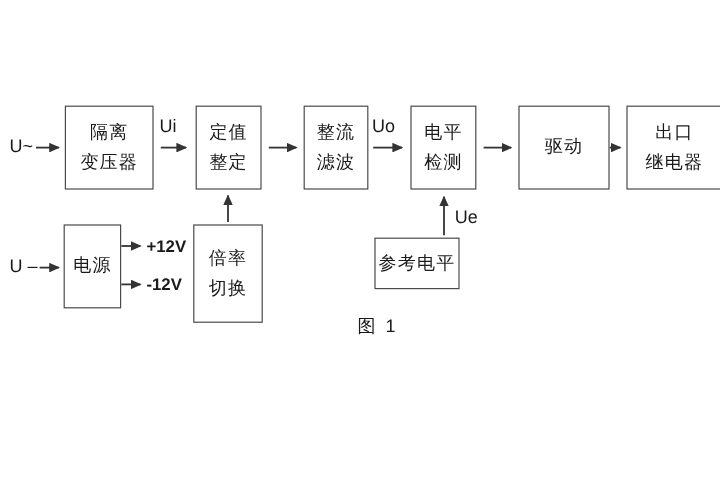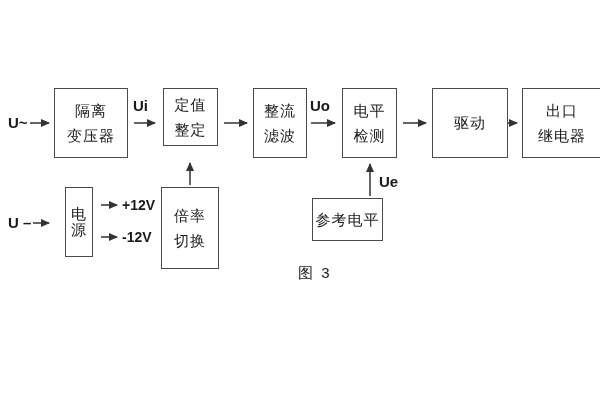--- a/index.html
+++ b/index.html
@@ -31,21 +31,21 @@
     font-size:15px;
     line-height:16px;
     letter-spacing:1px;
     text-align:center;
   }
   .box.two-line{gap:9px;}
   .sig{
     position:absolute;
     font-size:15px;
     line-height:16px;
-    font-weight:700;
+    font-weight:400;
     white-space:nowrap;
     text-align:right;
   }
   .rail{
     position:absolute;
     font-size:14px;
     line-height:15px;
     font-weight:600;
     white-space:nowrap;
   }
@@ -79,21 +79,21 @@
     <line x1="101" y1="237" x2="117" y2="237" stroke="#333333" stroke-width="1.5" marker-end="url(#ah)"></line>
     <line x1="190" y1="185" x2="190" y2="163" stroke="#333333" stroke-width="1.5" marker-end="url(#ah)"></line>
     <line x1="370" y1="196" x2="370" y2="164" stroke="#333333" stroke-width="1.5" marker-end="url(#ah)"></line>
   </svg>
 
   <div class="box two-line" style="left:54px;top:88px;width:74px;height:70px">
     <span>隔离</span>
     <span>变压器</span>
   </div>
 
-  <div class="box two-line" style="left:163px;top:88px;width:55px;height:58px">
+  <div class="box two-line" style="left:163px;top:88px;width:55px;height:70px">
     <span>定值</span>
     <span>整定</span>
   </div>
 
   <div class="box two-line" style="left:342px;top:88px;width:55px;height:70px">
     <span>电平</span>
     <span>检测</span>
   </div>
 
   <div class="box two-line" style="left:253px;top:88px;width:54px;height:70px">
@@ -103,36 +103,36 @@
 
   <div class="box" style="left:432px;top:88px;width:76px;height:70px">
     <span>驱动</span>
   </div>
 
   <div class="box two-line" style="left:522px;top:88px;width:80px;height:70px">
     <span>出口</span>
     <span>继电器</span>
   </div>
 
-  <div class="box" style="left:65px;top:187px;width:28px;height:70px">
+  <div class="box" style="left:53px;top:187px;width:48px;height:70px">
     <span>电源</span>
   </div>
 
   <div class="box two-line" style="left:161px;top:187px;width:58px;height:82px">
     <span>倍率</span>
     <span>切换</span>
   </div>
 
   <div class="box" style="left:312px;top:198px;width:71px;height:43px">
     <span>参考电平</span>
   </div>
 
   <span class="sig" style="left:8px;top:115px">U~</span>
   <span class="sig" style="left:8px;top:215px">U –</span>
   <span class="sig" style="left:133px;top:98px">Ui</span>
   <span class="sig" style="left:310px;top:98px">Uo</span>
   <span class="sig" style="left:379px;top:174px">Ue</span>
   <span class="rail" style="left:122px;top:198px">+12V</span>
   <span class="rail" style="left:122px;top:230px">-12V</span>
 
-  <span class="caption" style="left:298px;top:265px">图 3</span>
+  <span class="caption" style="left:298px;top:265px">图 1</span>
 
 </div>
 
 </body></html>

